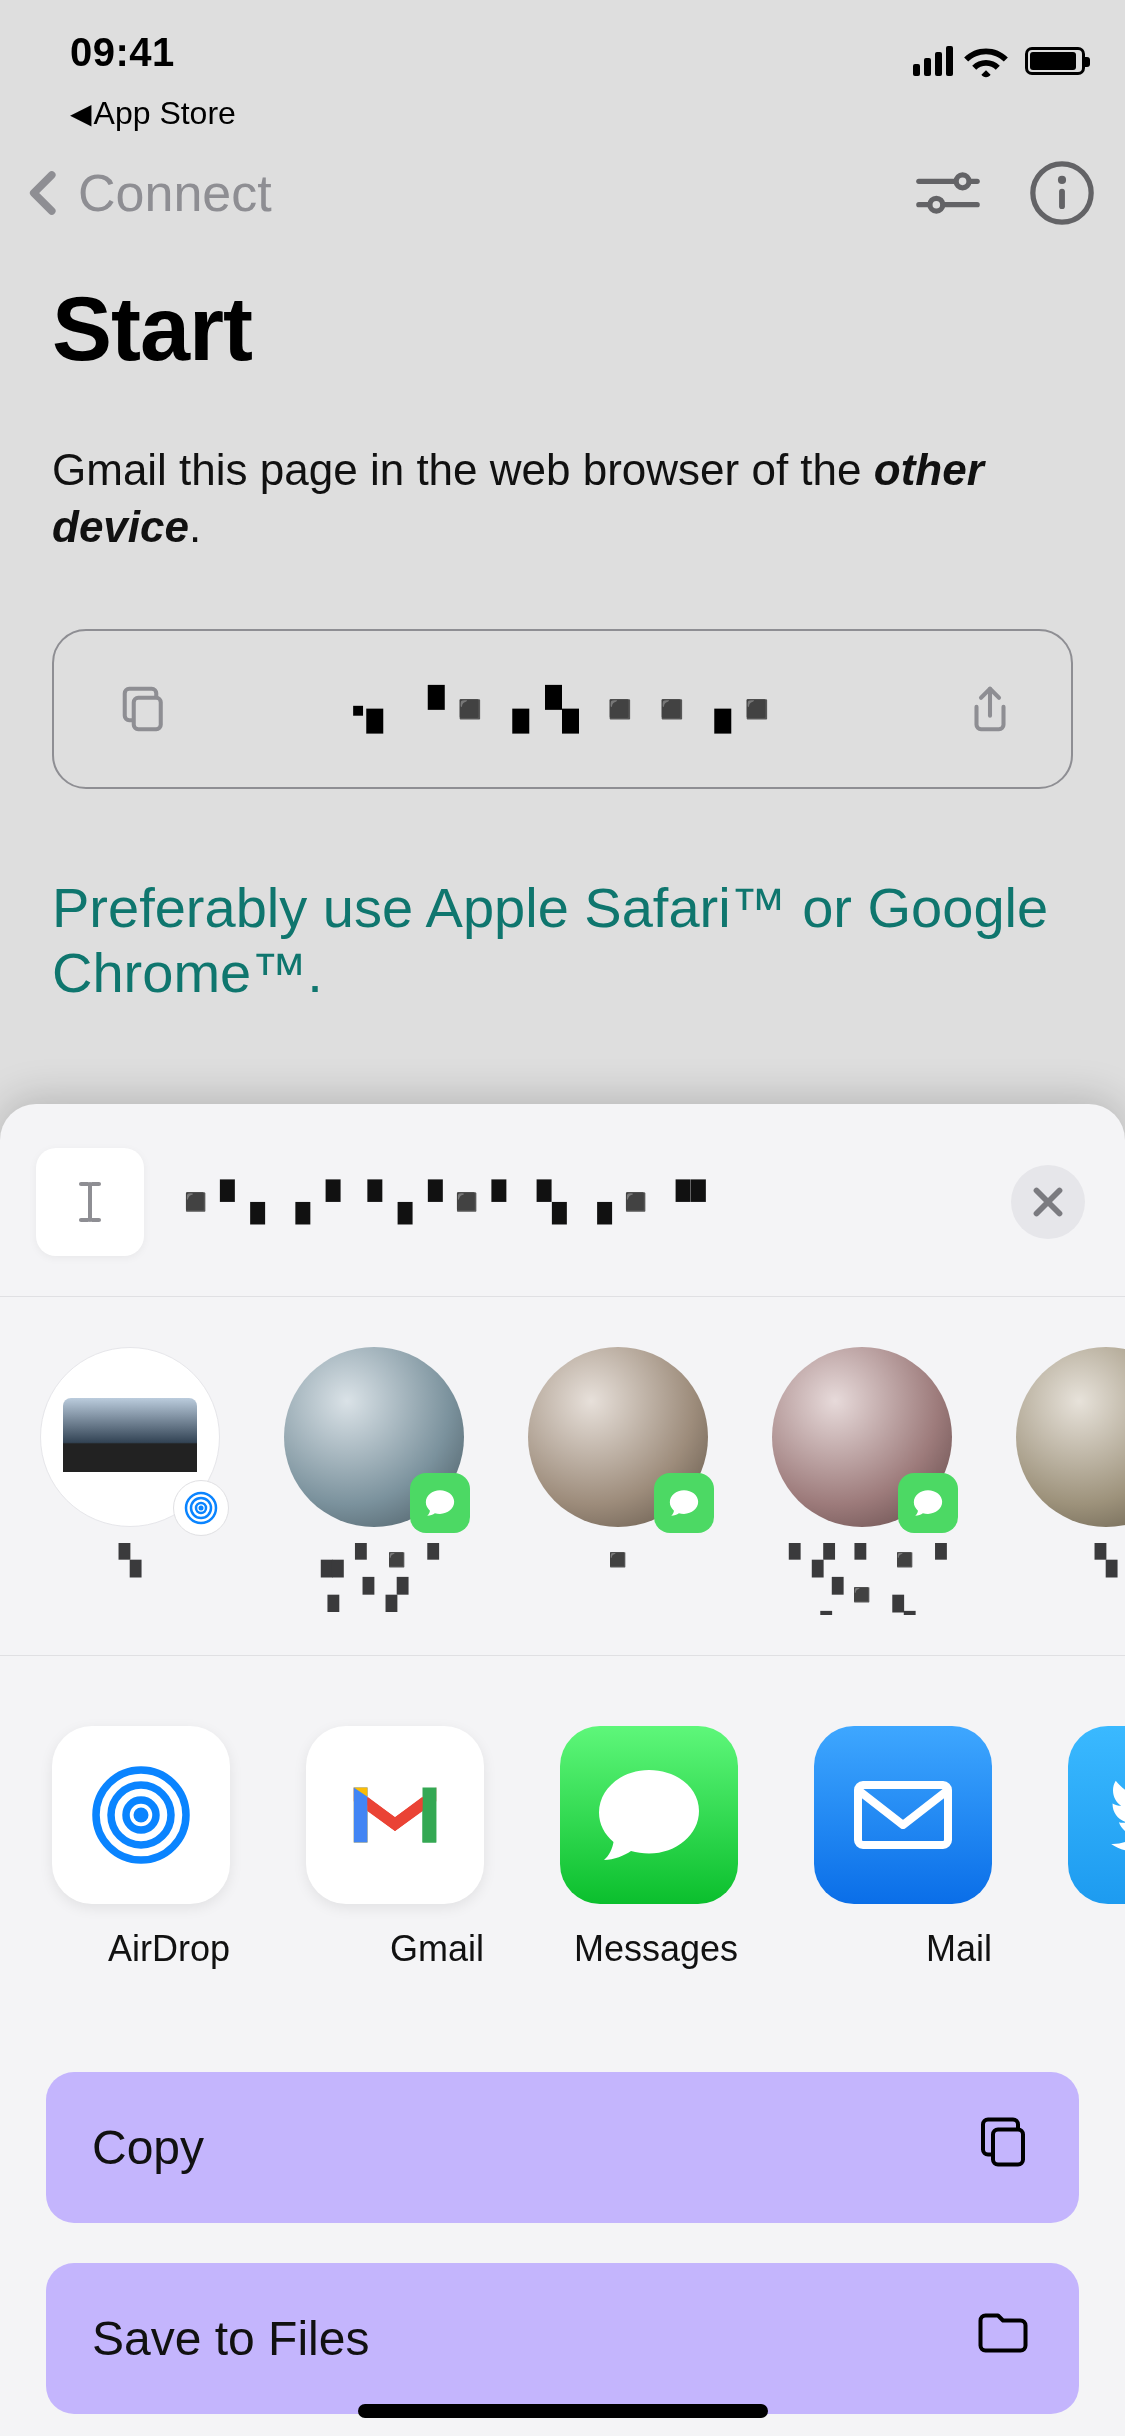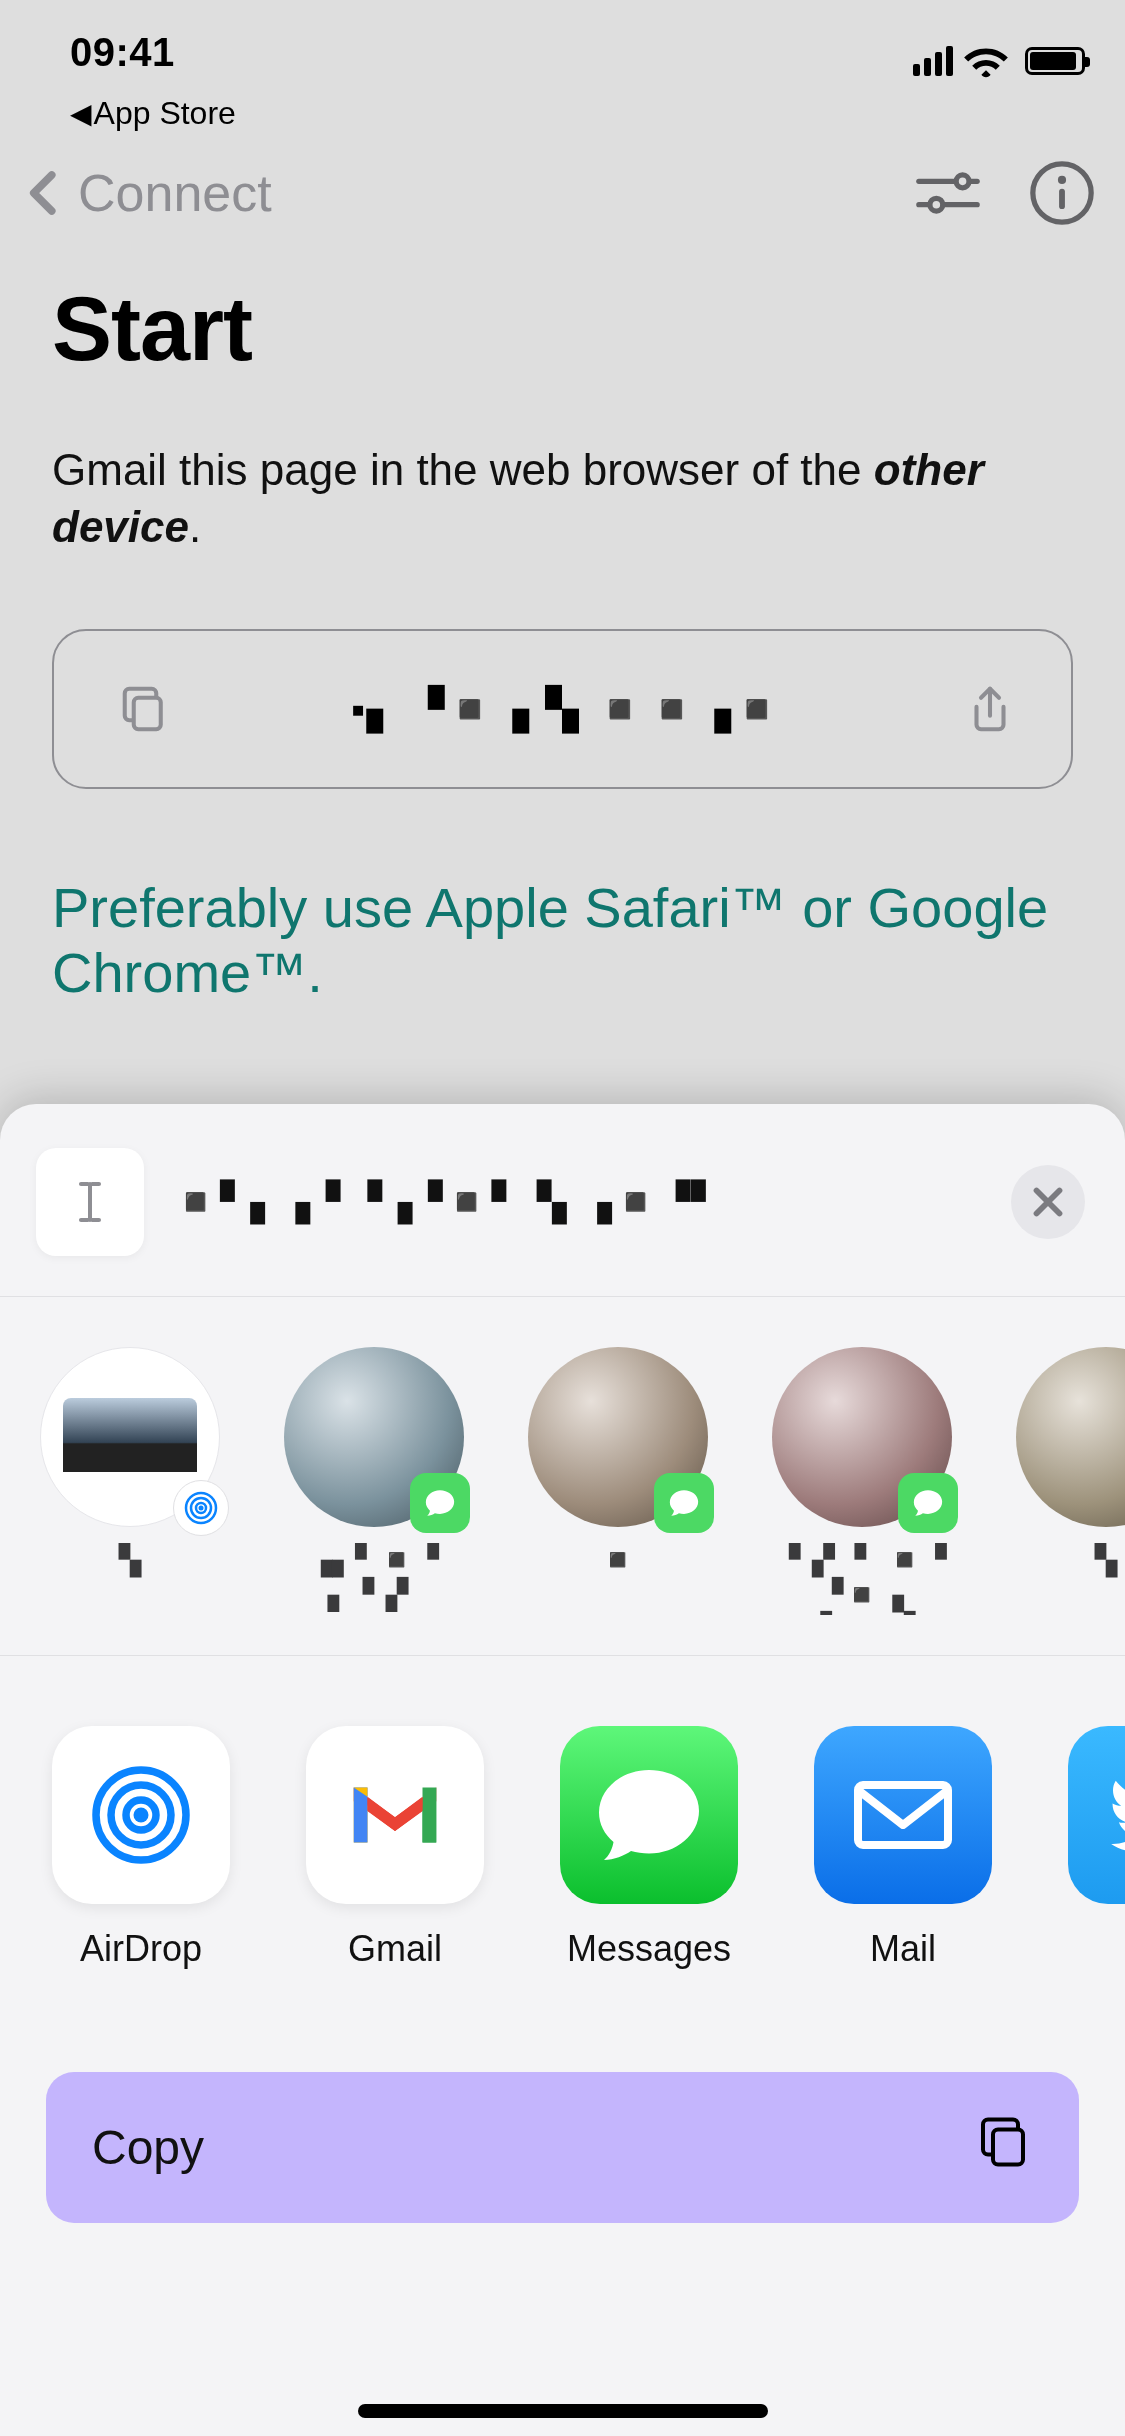--- a/index.html
+++ b/index.html
@@ -124,21 +124,21 @@
     }
     .airdrop-badge {
       position:absolute; right:-10px; bottom:-10px; width:56px; height:56px; border-radius:50%;
       background:#fff; display:flex;align-items:center;justify-content:center;color:#0a84ff;
       border:1px solid #e0e0e3;
     }
     .person .pname { font-size:30px; color:#3a3a3c; text-align:center; line-height:1.15; max-height:72px; overflow:hidden;}
 
     
     .apps-row { display:flex; gap: 76px; padding: 70px 0 60px 52px; overflow:hidden;}
-    .app { width: 178px; display:flex; flex-direction:column; align-items:center; gap: 24px; }
+    .app { width: 178px; display:flex; flex-direction:column; align-items:flex-end; gap: 24px; }
     .app-icon { width: 178px; height:178px; border-radius: 40px; display:flex;align-items:center;justify-content:center; color:#fff; }
     .app-icon.white{ background:#fff; box-shadow: 0 4px 14px rgba(0,0,0,0.08);}
     .icon-messages { background: linear-gradient(#5ef77a,#0bbf2d); }
     .icon-mail { background: linear-gradient(#3ea7ff,#0a6ee8); }
     .icon-twitter { background: linear-gradient(#3ab9ff,#1d9bf0); }
     .app .alabel { font-size: 36px; color:#111; text-align:center;}
 
     
     .actions { padding: 42px 46px 0; display:flex; flex-direction:column;}
     .action-card {
@@ -373,16 +373,24 @@
   <div class="actions" id="actions-list">
       <div class="action-card">
         <span>Copy</span>
         <span><svg class="svg60" viewBox="0 0 24 24">
             <g fill="none" stroke="#000" stroke-width="1.6" stroke-linejoin="round">
               <rect x="8" y="7" width="12" height="14" rx="2"></rect>
               <path d="M8 17H6a2 2 0 0 1-2-2V5a2 2 0 0 1 2-2h10a2 2 0 0 1 2 2v2"></path>
             </g>
           </svg></span>
       </div>
+      <div class="action-card">
+        <span>Save to Files</span>
+        <span><svg class="svg60" viewBox="0 0 24 24">
+            <g fill="none" stroke="#000" stroke-width="1.6" stroke-linejoin="round">
+              <path d="M3 7a2 2 0 0 1 2-2h5l2 2h7a2 2 0 0 1 2 2v8a2 2 0 0 1-2 2H5a2 2 0 0 1-2-2z"></path>
+            </g>
+          </svg></span>
+      </div>
     </div>
 
   <div class="home-ind"></div>
 </div>
 
 </body></html>

